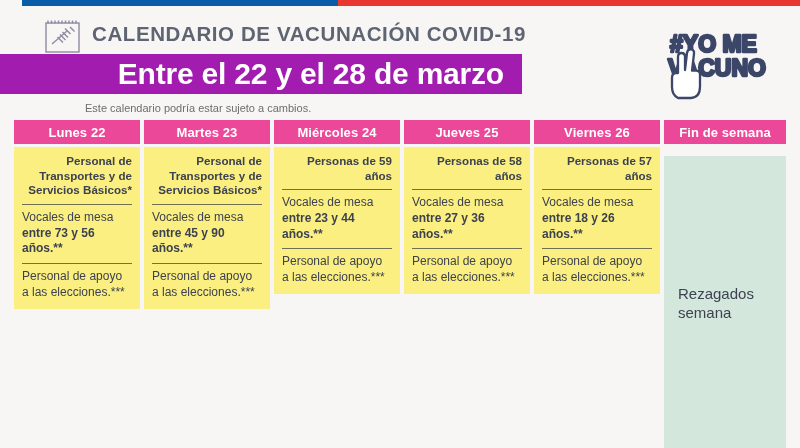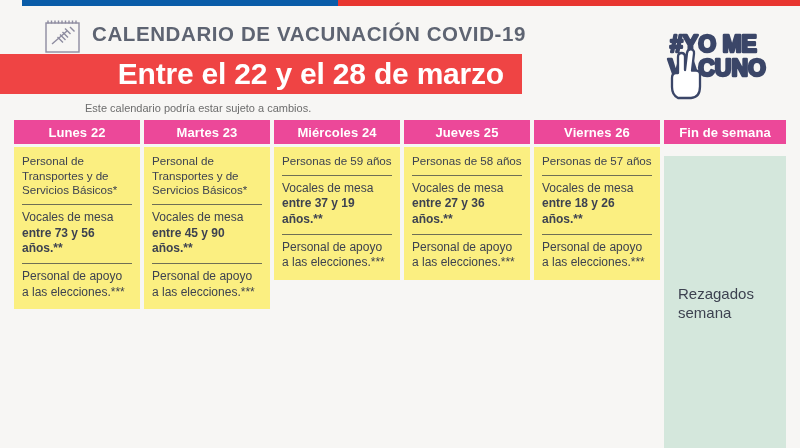--- a/index.html
+++ b/index.html
@@ -28,21 +28,21 @@
 
   .title-main {
     position: absolute; left: 92px; top: 16px;
     font-size: 20.5px; font-weight: 700; letter-spacing: .6px;
     color: #5e6472; white-space: nowrap;
   }
 
   .date-band {
     position: absolute; left: 0; top: 48px;
     width: 522px; height: 40px;
-    background: #ef4444;
+    background: #a21caf;
     display: flex; align-items: center; justify-content: flex-end;
     padding-right: 18px;
   }
   .date-band .date-text {
     color: #ffffff; font-size: 30px; font-weight: 700; letter-spacing: -.2px;
     white-space: nowrap;
   }
 
   .subtitle {
     position: absolute; left: 57px; top: 96px;
@@ -66,21 +66,21 @@
     font-size: 13px; font-weight: 700; letter-spacing: .1px;
   }
 
   .day-body {
     margin-top: 3px;
     background: #fbef81;
     padding: 7px 8px 9px 8px;
     min-height: 131px;
   }
   .grp-title {
-    font-size: 11.6px; font-weight: 400; color: #3d4250; line-height: 1.27;
+    font-size: 11.6px; font-weight: 700; color: #3d4250; line-height: 1.27; text-align: right;
   }
   .rule { border-top: 1px solid #6f6f55; margin: 6px 0 5px 0; }
   .grp-line { font-size: 12px; color: #3d4250; line-height: 1.3; }
   .grp-line b { font-weight: 700; }
 
   .weekend-body {
     margin-top: 12px;
     background: #d4e7dc;
     min-height: 296px;
     display: flex; align-items: center; justify-content: flex-start;
@@ -174,21 +174,21 @@
           <div class="grp-line">Personal de apoyo a las elecciones.***</div>
         </div>
       </div>
 
       <div class="col">
         <div class="day-head">Miércoles 24</div>
         <div class="day-body">
           <div class="grp-title">Personas de 59 años</div>
           <div class="rule"></div>
           <div class="grp-line">Vocales de mesa</div>
-          <div class="grp-line"><b>entre  37 y 19 años.**</b></div>
+          <div class="grp-line"><b>entre  23 y 44 años.**</b></div>
           <div class="rule"></div>
           <div class="grp-line">Personal de apoyo a las elecciones.***</div>
         </div>
       </div>
 
       <div class="col">
         <div class="day-head">Jueves 25</div>
         <div class="day-body">
           <div class="grp-title">Personas de 58 años</div>
           <div class="rule"></div>

